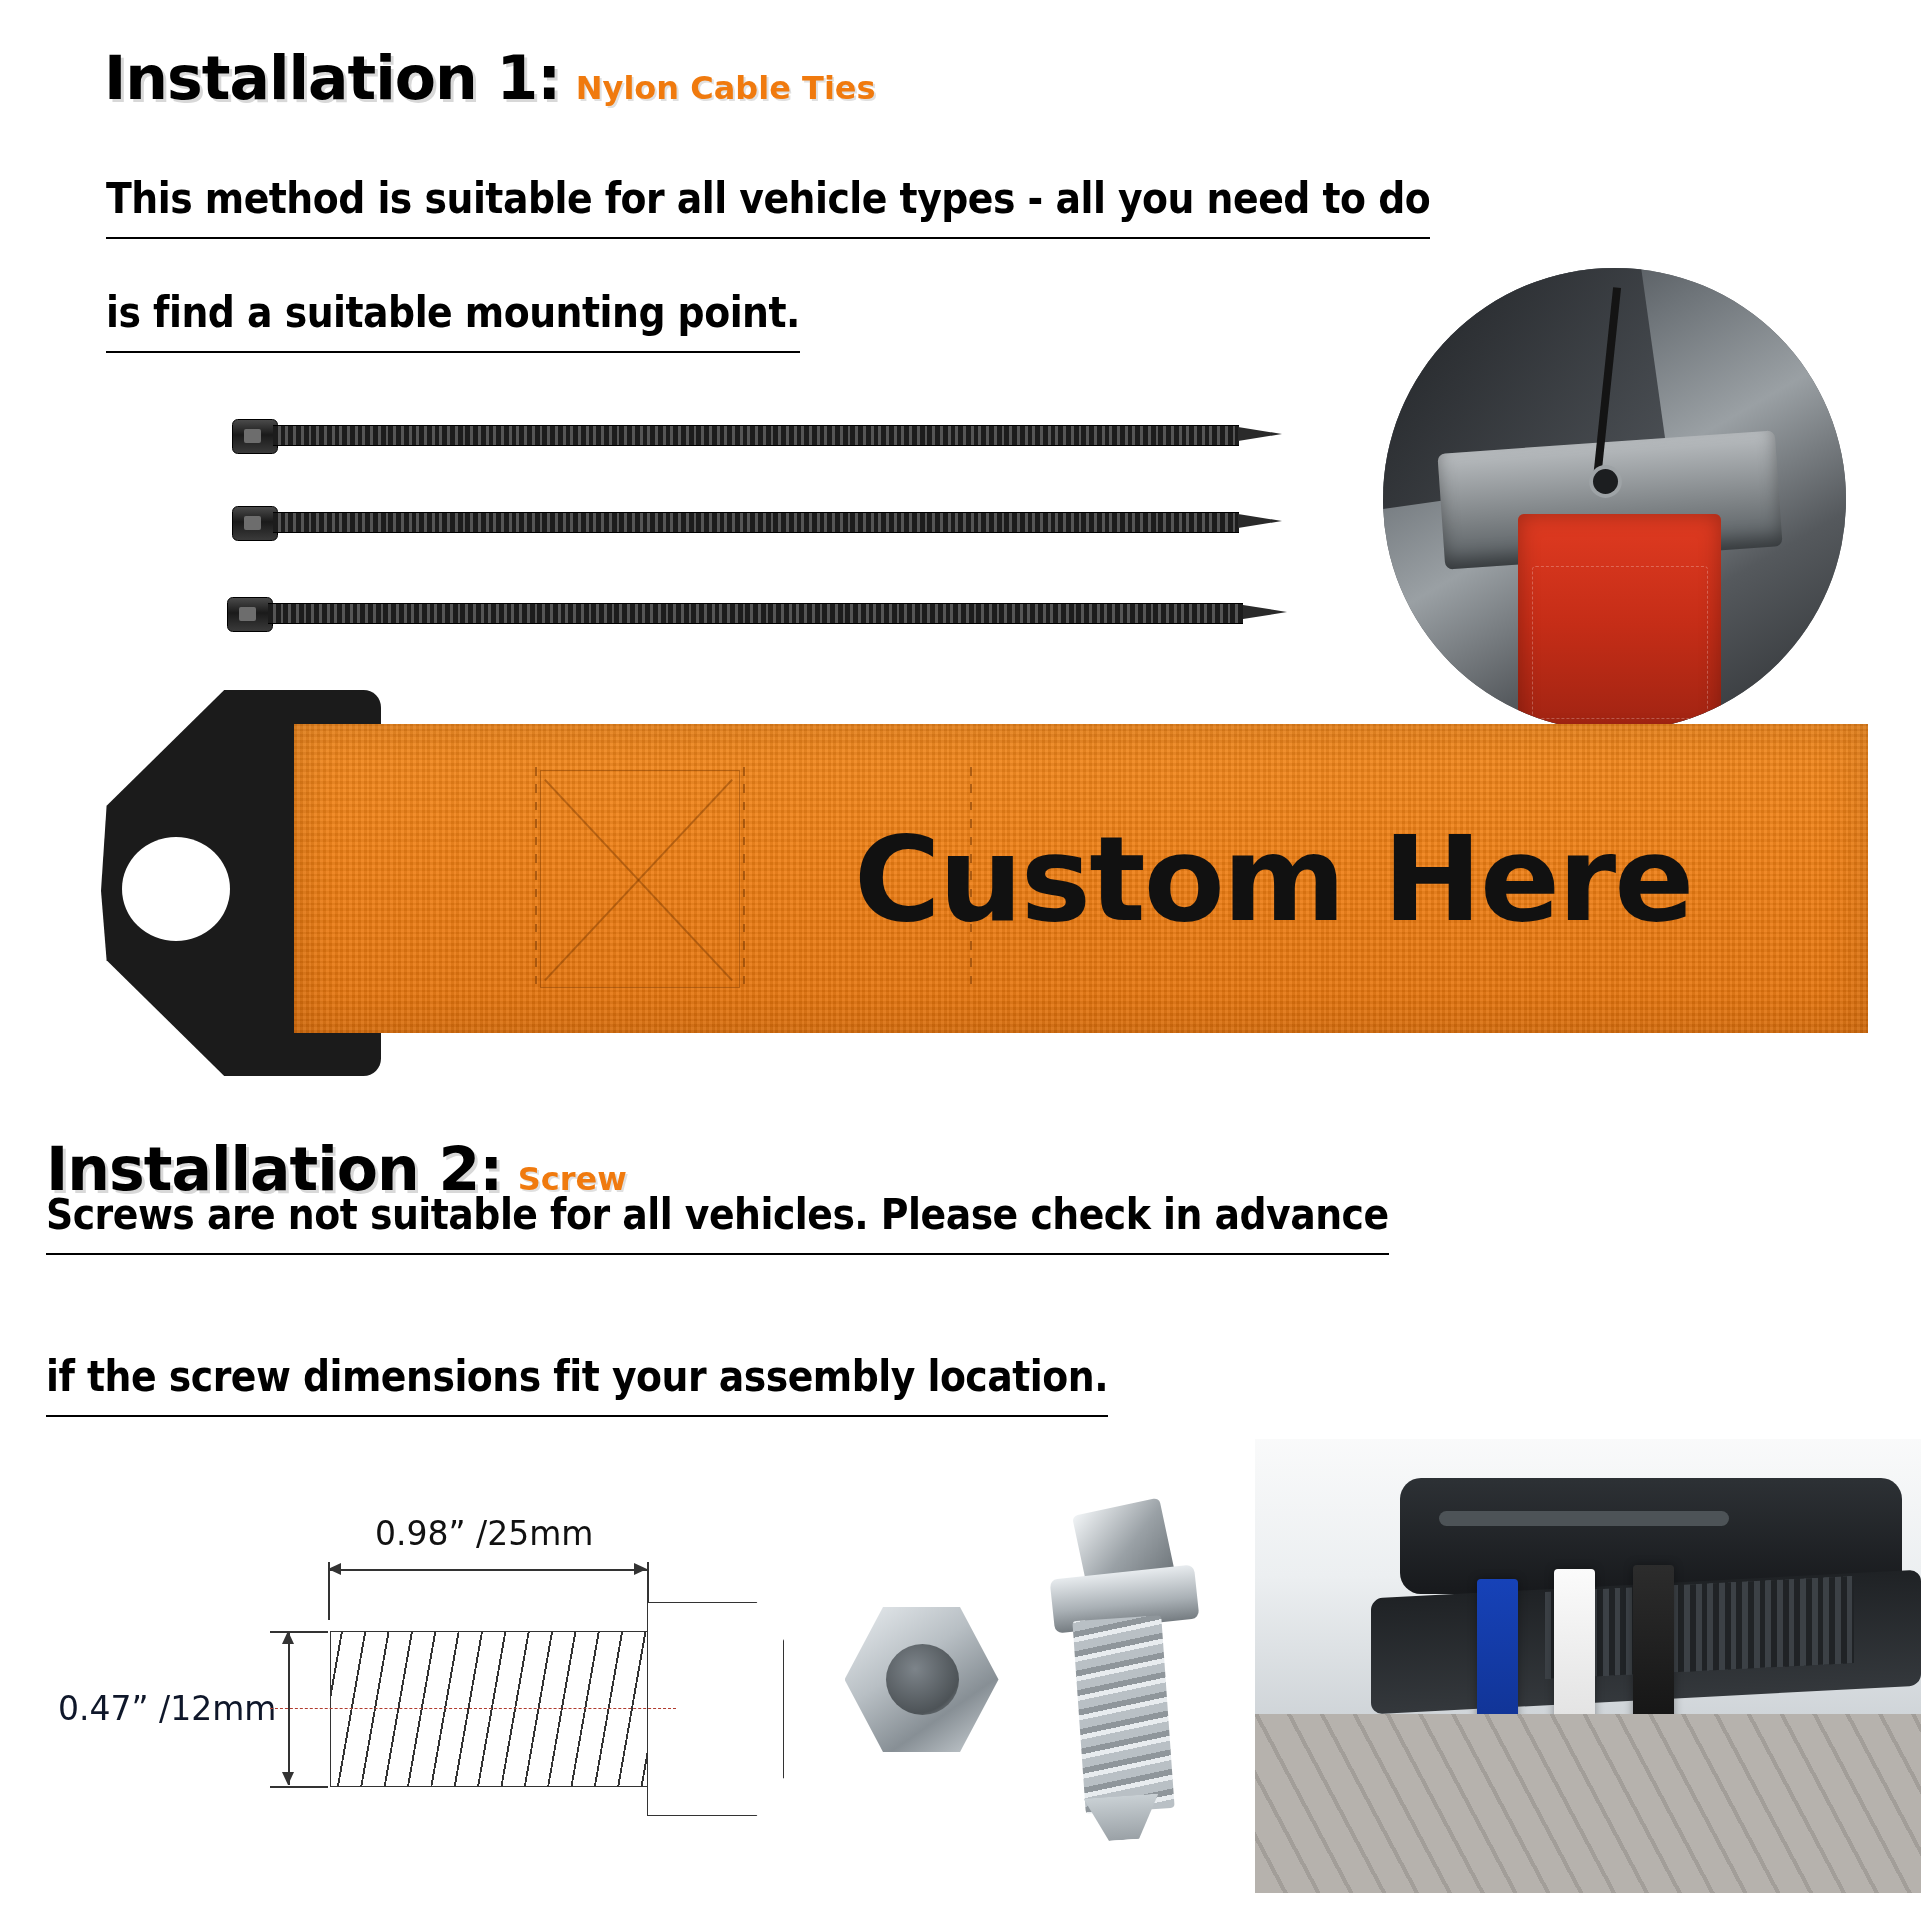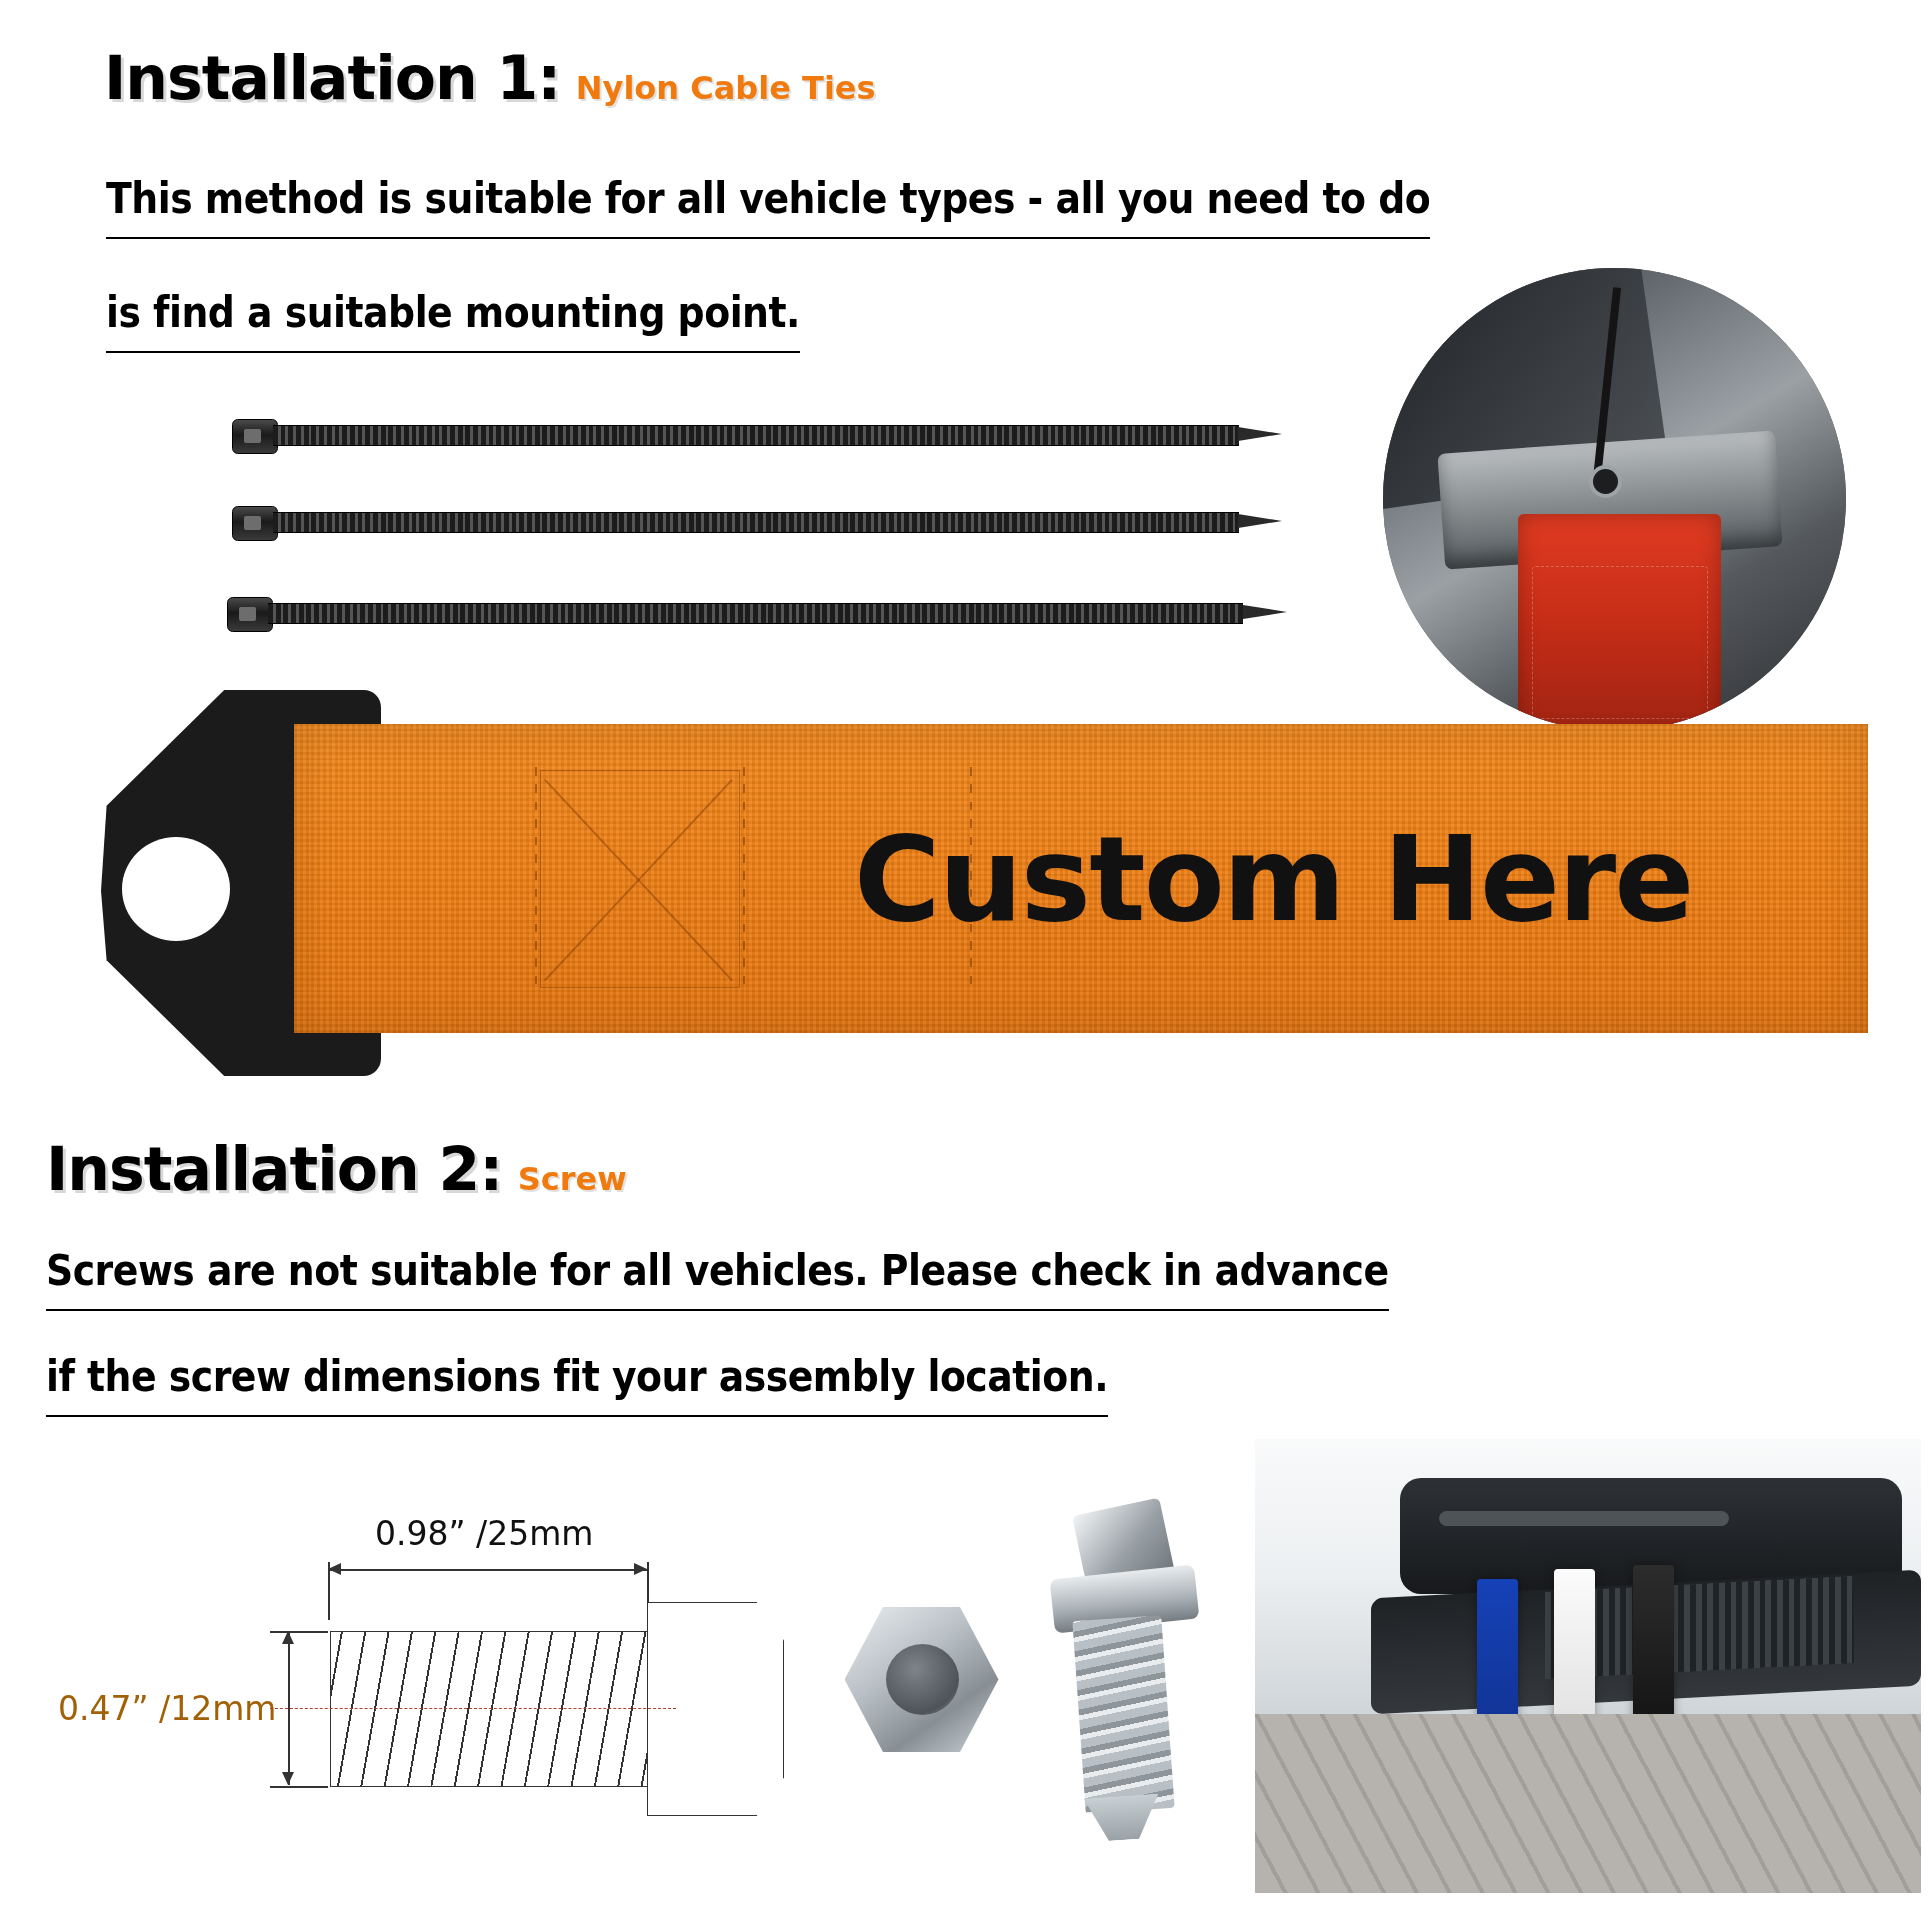--- a/index.html
+++ b/index.html
@@ -50,21 +50,21 @@
     font-weight: bold;
     font-family: "DejaVu Sans Condensed", "DejaVu Sans", sans-serif;
     color: #000;
     white-space: nowrap;
     border-bottom: 2.9px solid #000;
     padding-bottom: 14px;
     letter-spacing: -0.5px;
   }
   #p1l1 { left: 106px; top: 174px; }
   #p1l2 { left: 106px; top: 288px; }
-  #p2l1 { left: 46px; top: 1246px; }
+  #p2l1 { left: 46px; top: 1190px; }
   #p2l2 { left: 46px; top: 1352px; }
 
   
   .tie {
     position: absolute;
     height: 21px;
   }
   .tie .tie-head {
     position: absolute;
     left: 0;
@@ -323,21 +323,21 @@
     position: absolute; left: 241px; top: 183px; width: 58px; height: 1.9px; background: #333;
   }
   #screw-diagram .sd-tick-b {
     position: absolute; left: 241px; top: 338px; width: 58px; height: 1.9px; background: #333;
   }
   #screw-diagram .sd-label-h {
     position: absolute;
     left: 29px; top: 241px;
     font-size: 33px;
     font-family: "DejaVu Sans", sans-serif;
-    color: #a16207;
+    color: #0f172a;
     white-space: nowrap;
   }
   #screw-diagram .sd-thread {
     position: absolute;
     left: 301px; top: 183px;
     width: 319px; height: 154px;
     border: 1.9px solid #333;
     background:
       repeating-linear-gradient(100deg, transparent 0 9.7px, #333 9.7px 11.6px, transparent 11.6px 23px);
     background-color: #fff;

